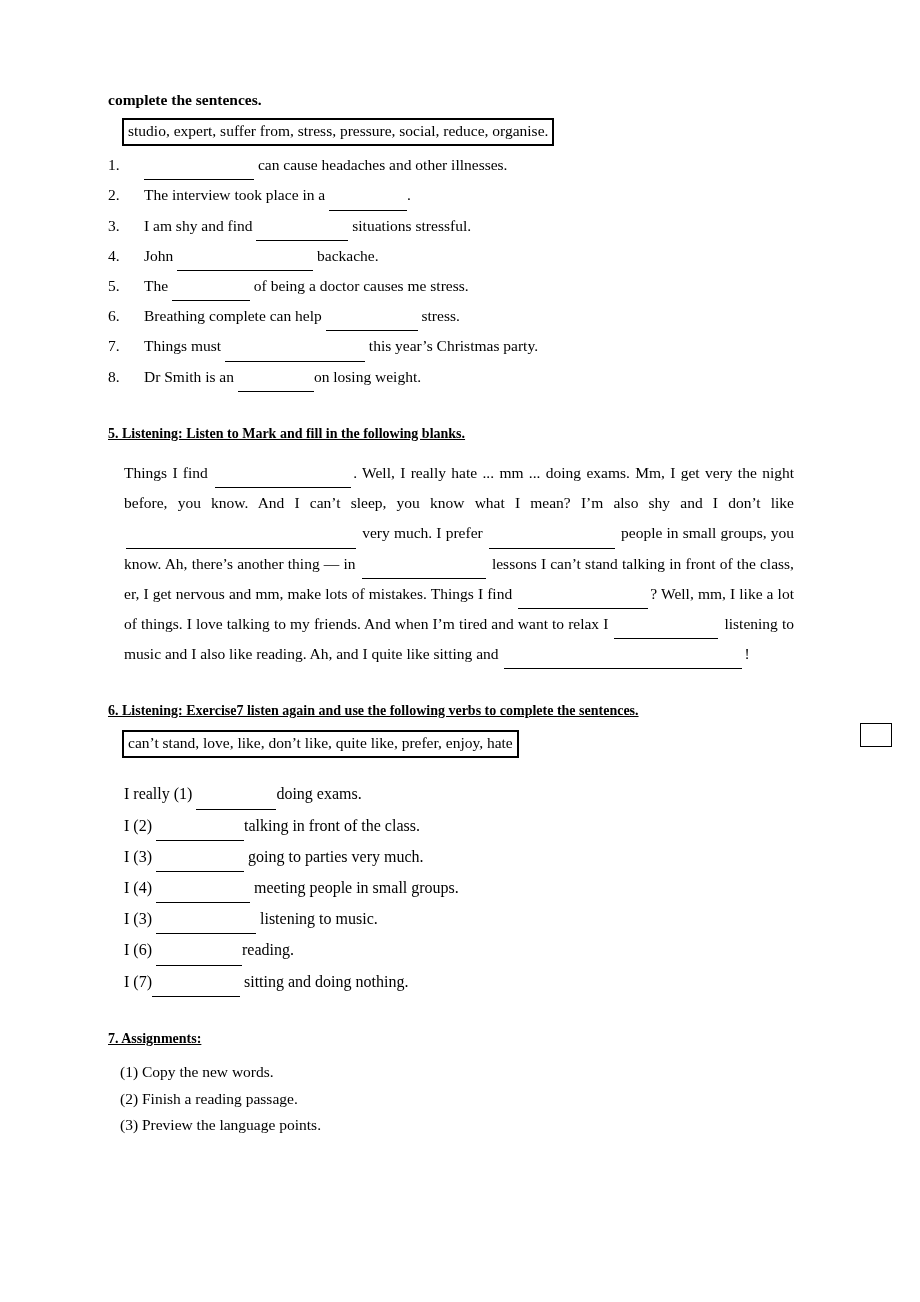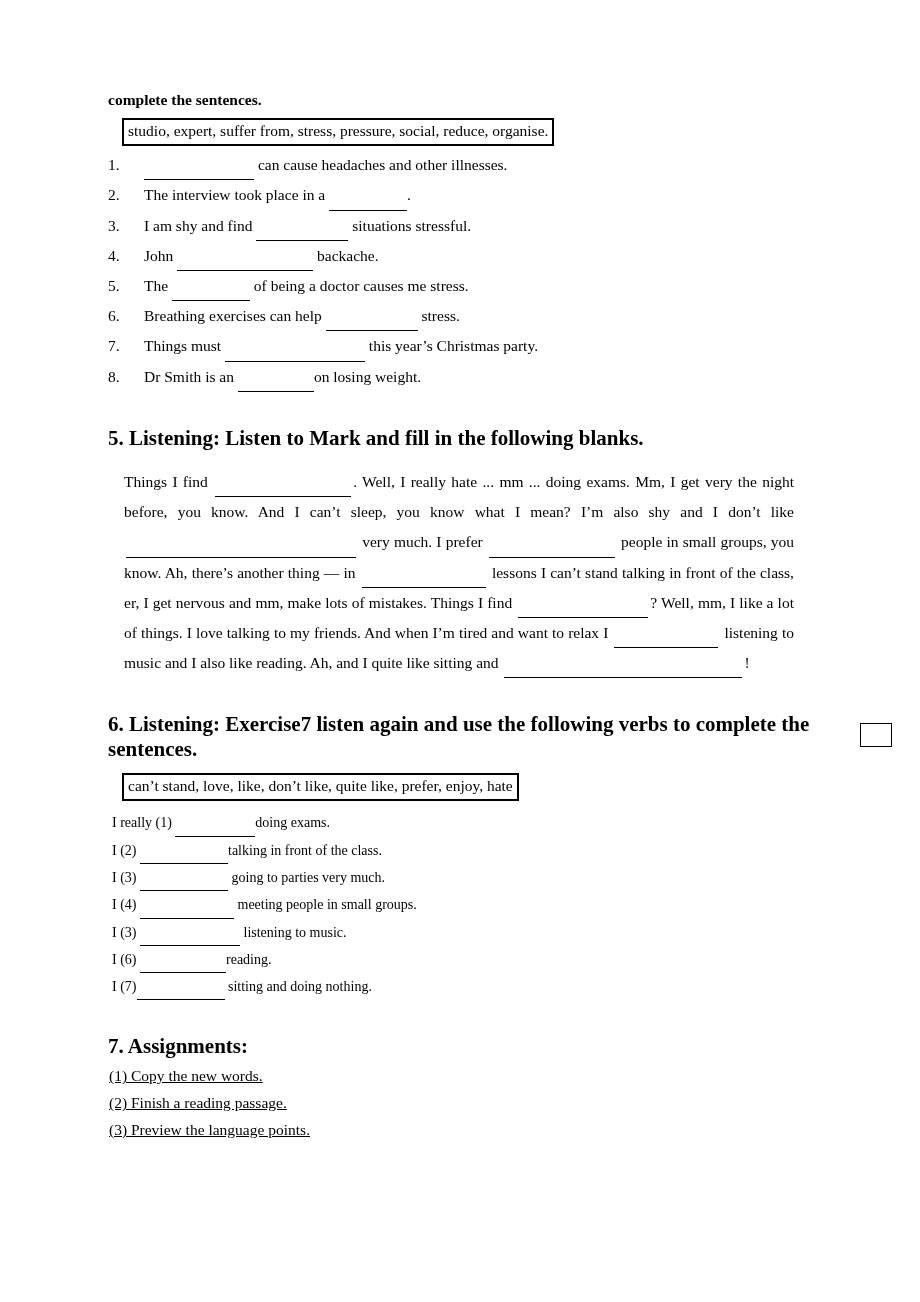--- a/index.html
+++ b/index.html
@@ -50,54 +50,54 @@
     white-space: nowrap;
   }
   .numlist li .num {
     width: 36px;
     flex: 0 0 36px;
   }
   .section {
     margin-top: 0;
   }
   .sec-title {
-    font-size: 21px;
+    font-size: 14px;
     font-weight: bold;
     margin: 34px 0 4px 0;
+    text-decoration: underline;
   }
   .paragraph {
     font-size: 15.5px;
     line-height: 1.95;
     text-align: justify;
     text-justify: inter-word;
     margin: 16px;
   }
   .paragraph .ln {
     display: inline-block;
     border-bottom: 1px solid #000;
     height: 0.95em;
     vertical-align: bottom;
     margin: 0 2px;
   }
   .simple-list {
-    margin: 4px;
+    margin: 16px;
     padding: 0;
     list-style: none;
-    font-size: 14px;
+    font-size: 16px;
   }
   .simple-list li {
     line-height: 1.95;
     white-space: nowrap;
   }
   .assign-list {
-    margin: 1px;
+    margin: 12px;
     padding: 0;
     list-style: none;
     font-size: 15.5px;
-    text-decoration: underline;
   }
   .assign-list li {
     line-height: 1.73;
     white-space: nowrap;
   }
   .blank {
     display: inline-block;
     border-bottom: 1px solid #000;
     height: 0.95em;
     vertical-align: bottom;
@@ -136,21 +136,21 @@
         <li>
           <span class="num">4.</span>
           <span><span>John </span><span class="blank" style="width: 136px;"></span><span> backache.</span></span>
         </li>
         <li>
           <span class="num">5.</span>
           <span><span>The </span><span class="blank" style="width: 78px;"></span><span> of being a doctor causes me stress.</span></span>
         </li>
         <li>
           <span class="num">6.</span>
-          <span><span>Breathing exercises can help </span><span class="blank" style="width: 92px;"></span><span> stress.</span></span>
+          <span><span>Breathing complete can help </span><span class="blank" style="width: 92px;"></span><span> stress.</span></span>
         </li>
         <li>
           <span class="num">7.</span>
           <span><span>Things must </span><span class="blank" style="width: 140px;"></span><span> this year’s Christmas party.</span></span>
         </li>
         <li>
           <span class="num">8.</span>
           <span><span>Dr Smith is an </span><span class="blank" style="width: 76px;"></span><span>on losing weight.</span></span>
         </li>
       </ul>

